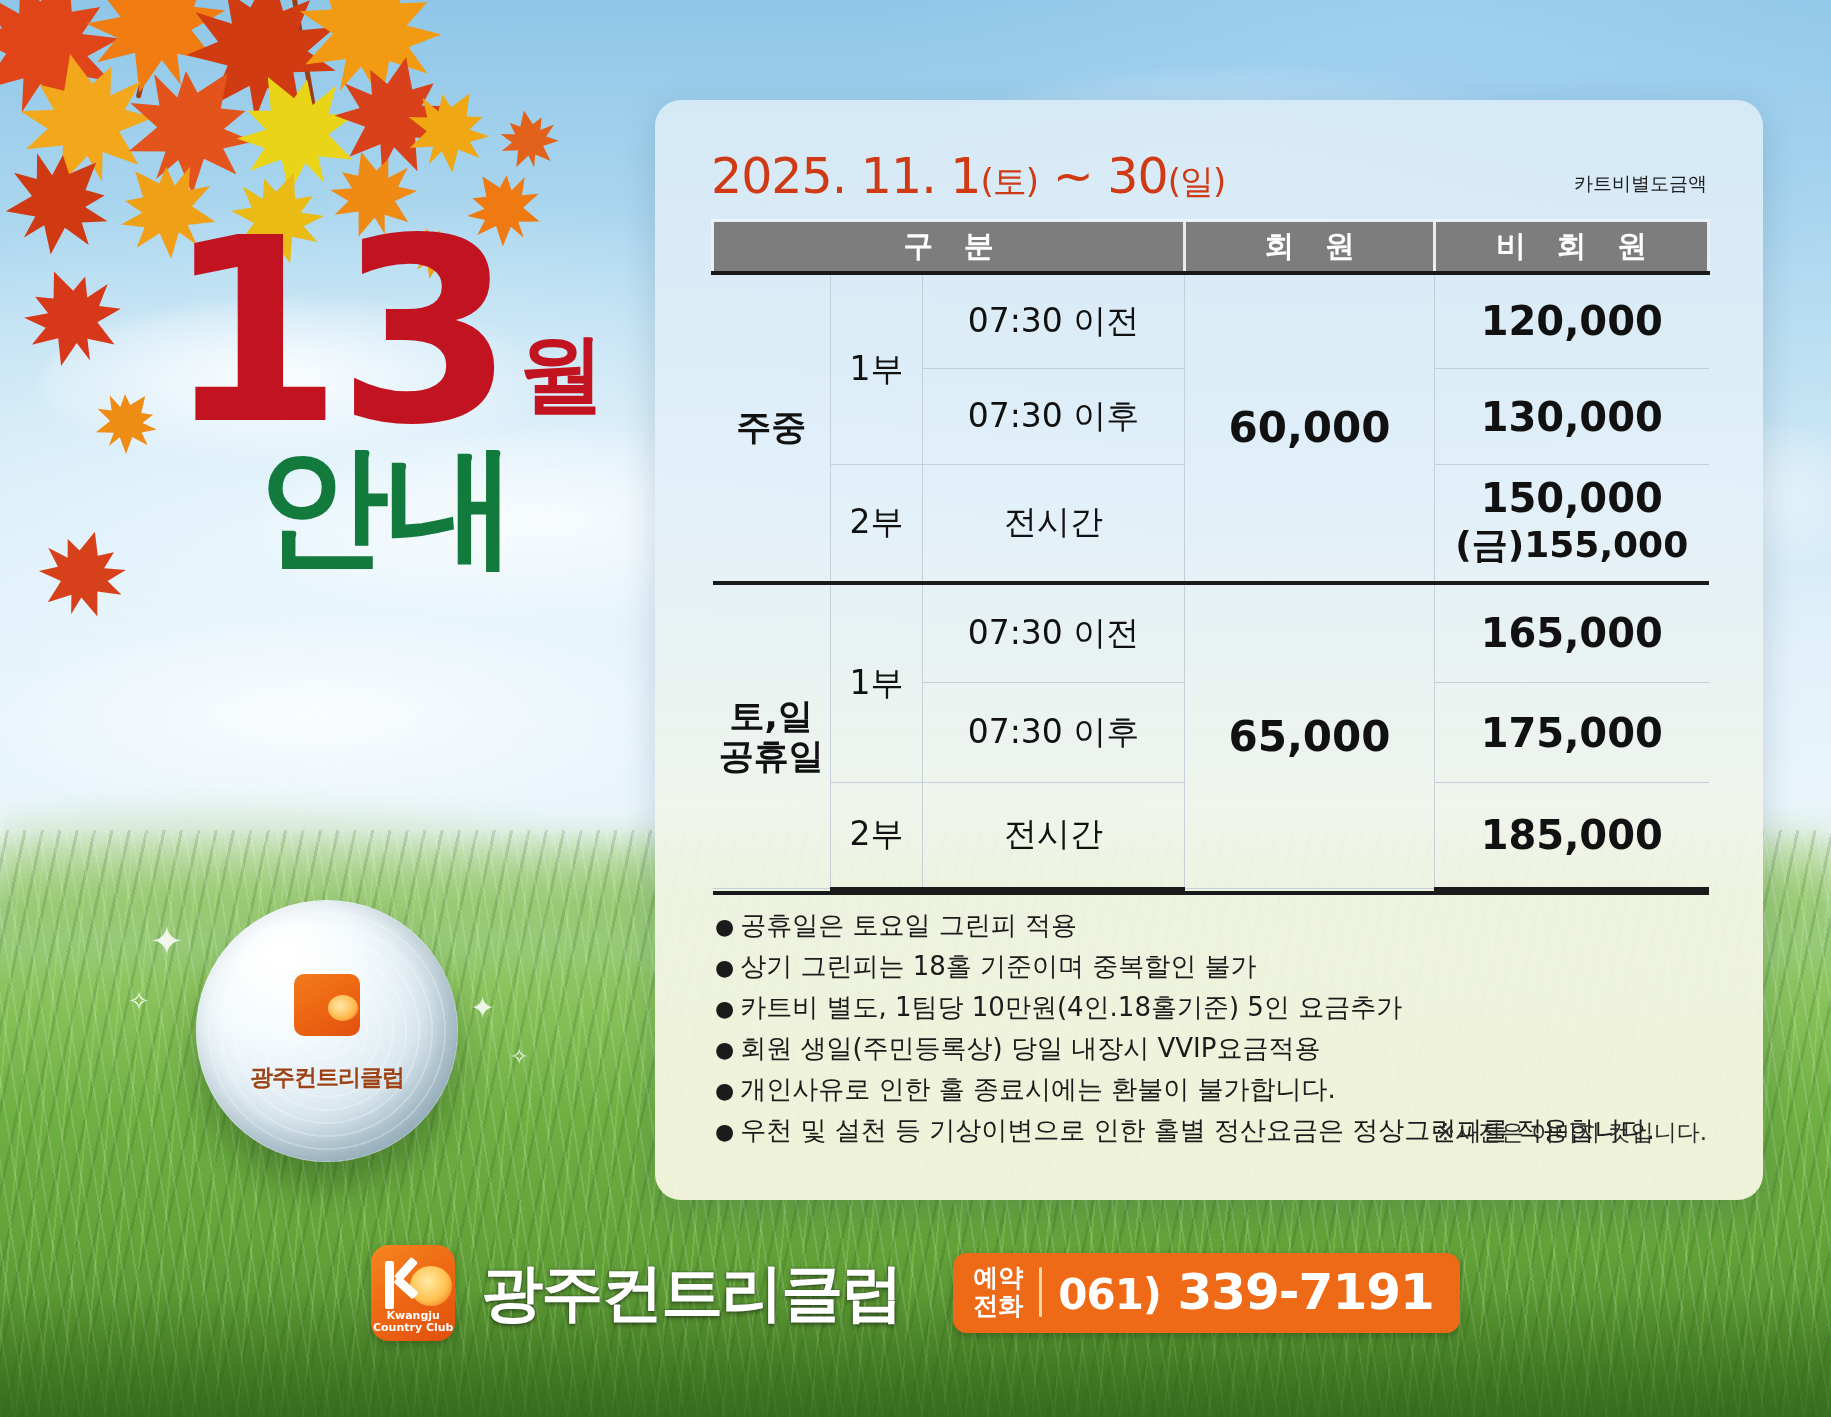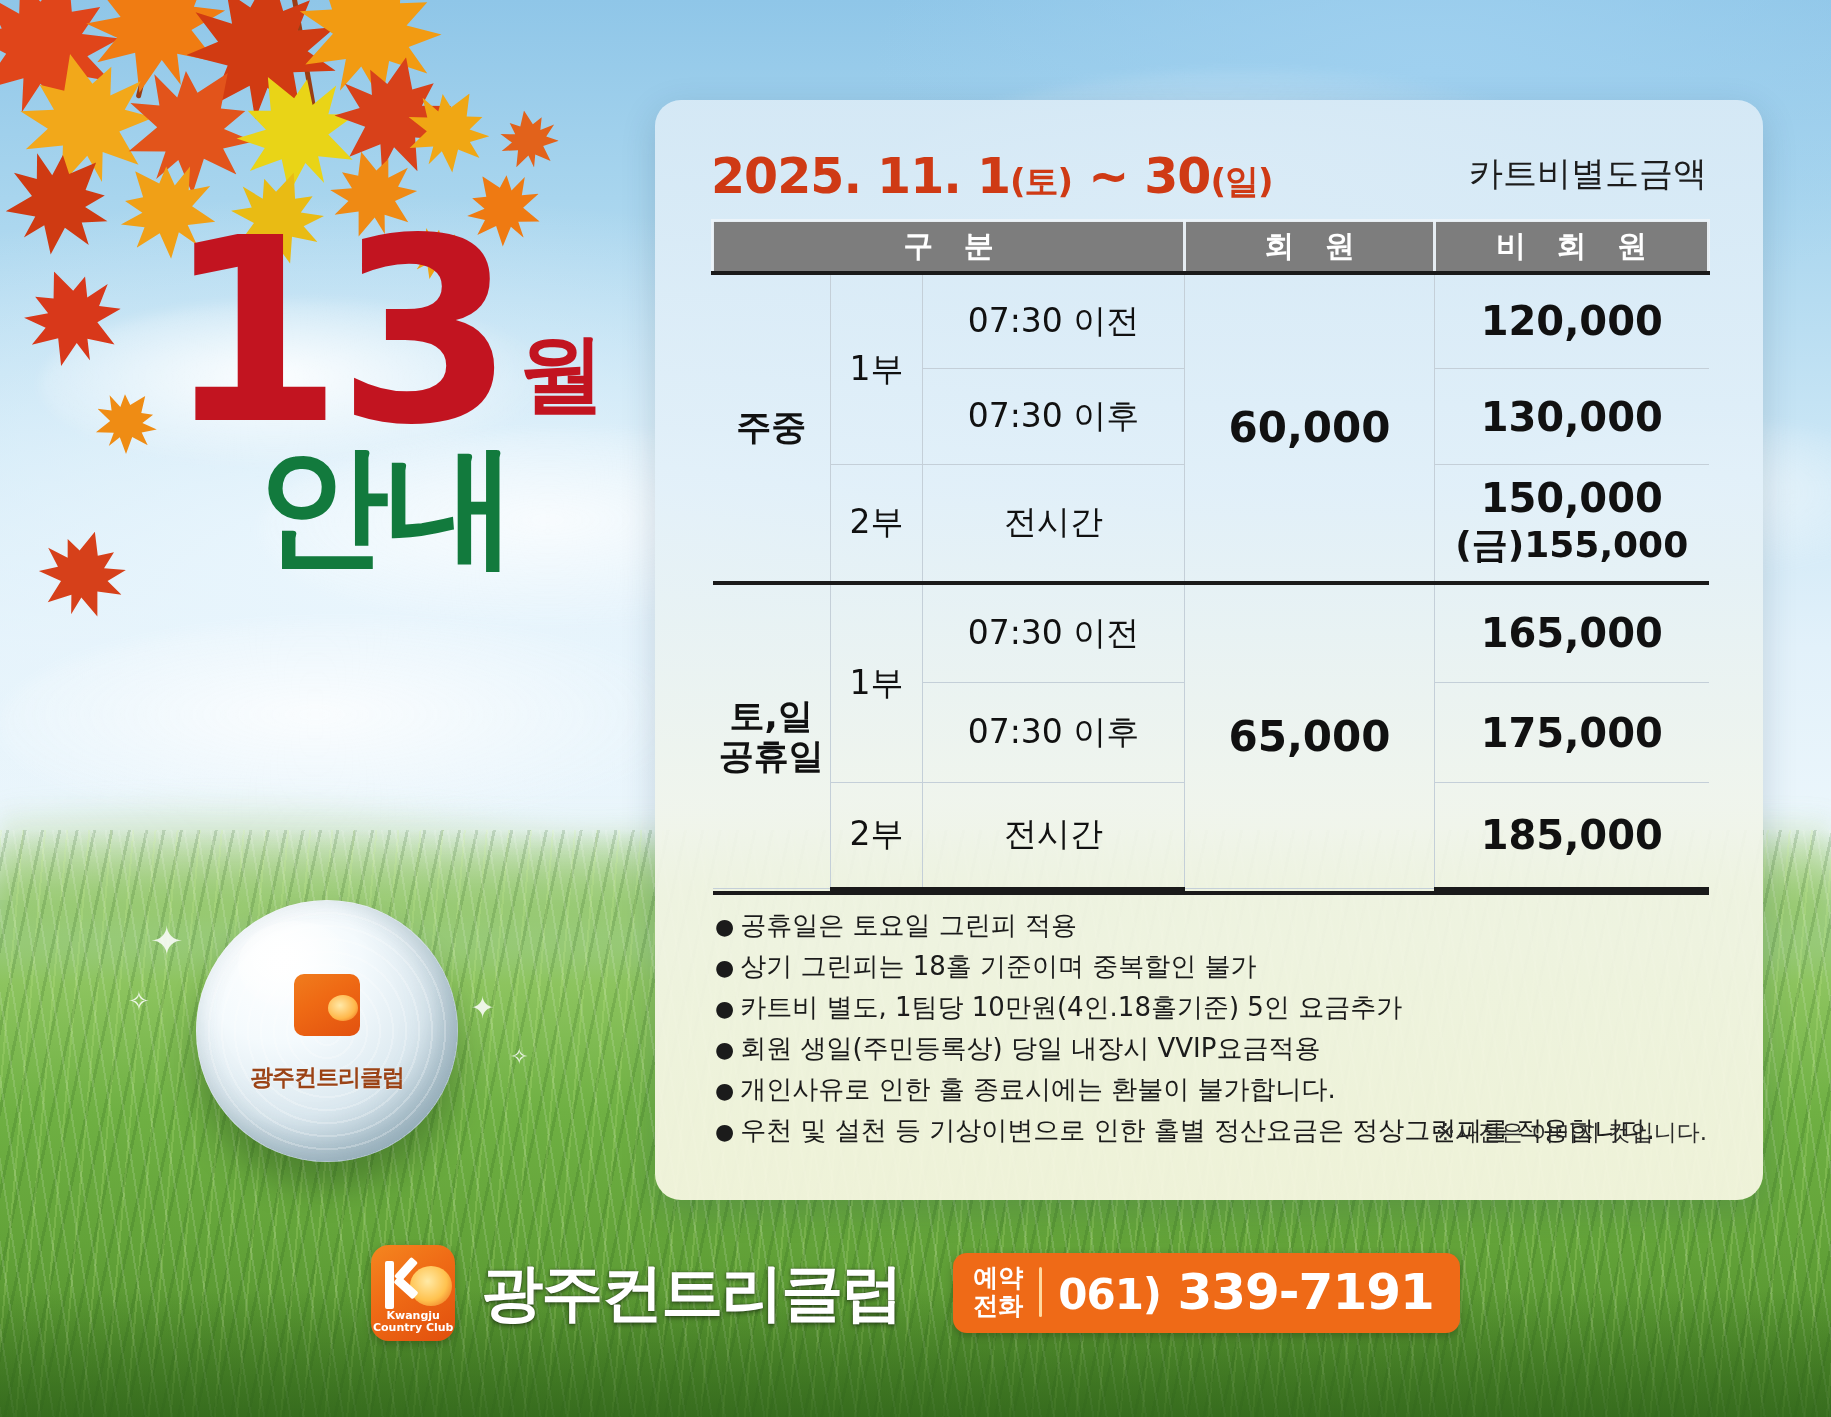--- a/index.html
+++ b/index.html
@@ -145,25 +145,25 @@
     background: linear-gradient(to bottom, rgba(216,234,246,.94) 0%, rgba(226,240,249,.93) 35%,
                 rgba(244,246,232,.93) 72%, rgba(247,247,226,.94) 100%);
     border-radius: 26px;
     box-shadow: 0 10px 34px rgba(30,60,90,.18);
     z-index: 6;
     padding: 48px 56px 0 56px;
   }
 
   .date-row { display: flex; align-items: flex-end; justify-content: space-between; }
   #date-title {
-    font-size: 49px; font-weight: bold; color: #cf3a15; letter-spacing: -1px;
+    font-size: 49px; font-weight: normal; color: #cf3a15; letter-spacing: -1px;
     white-space: nowrap;
   }
   #date-title .small { font-size: 34px; }
-  #cart-note { font-size: 34px; color: #1d1d1d; padding-bottom: 8px; white-space: nowrap; }
+  #cart-note { font-size: 19px; color: #1d1d1d; padding-bottom: 8px; white-space: nowrap; }
 
   table { width: 100%; border-collapse: collapse; margin-top: 14px; table-layout: fixed; }
   th {
     background: #7d7d7d; color: #ffffff; font-size: 30px; font-weight: bold;
     letter-spacing: 10px; text-indent: 10px; height: 52px;
     border: 3px solid rgba(236,243,249,.95);
   }
   td {
     text-align: center; color: #111; border: 1px solid #c4cfd8;
     background: transparent;

